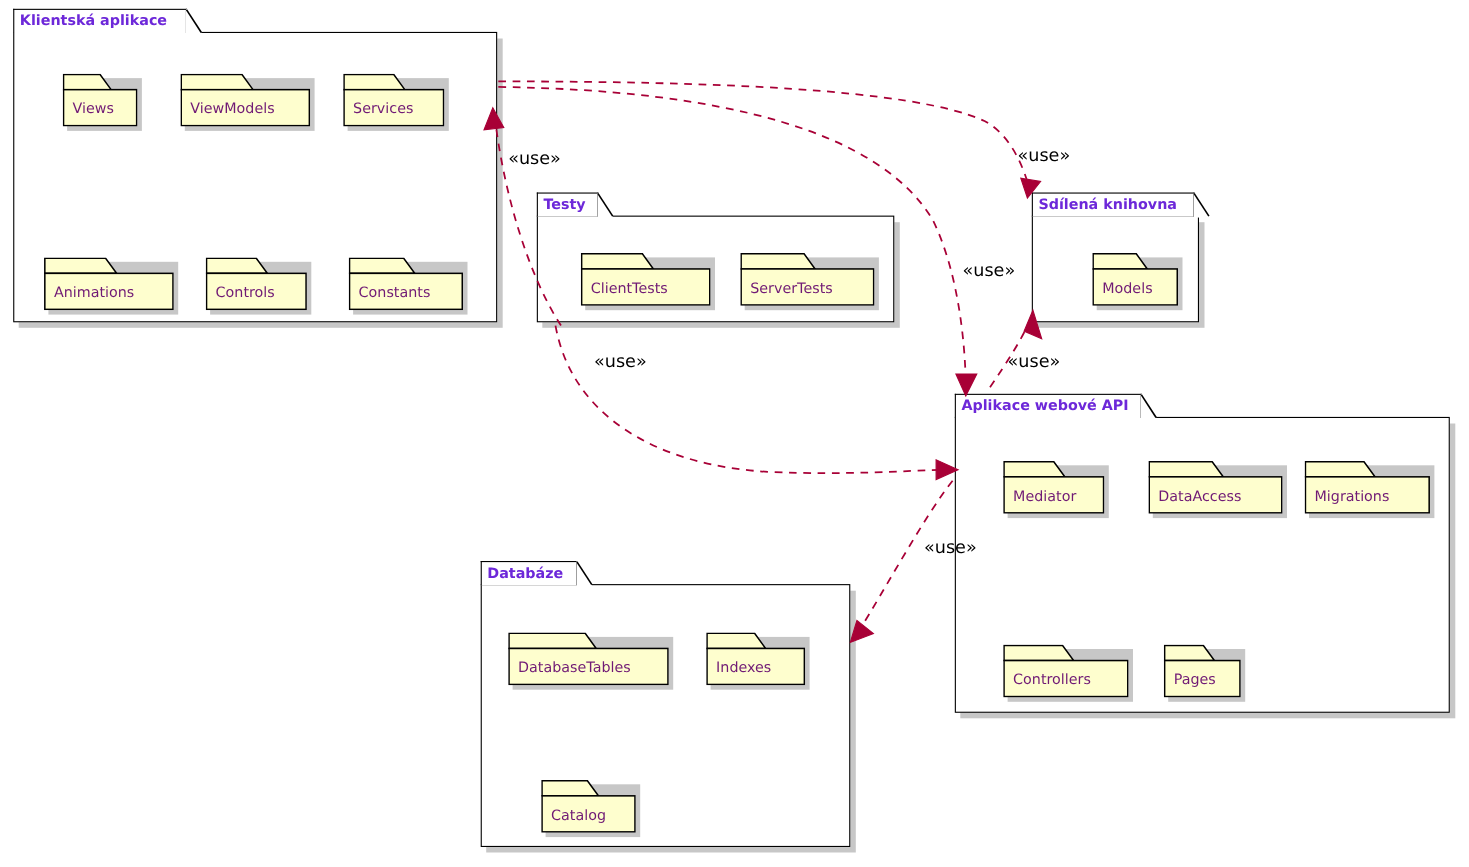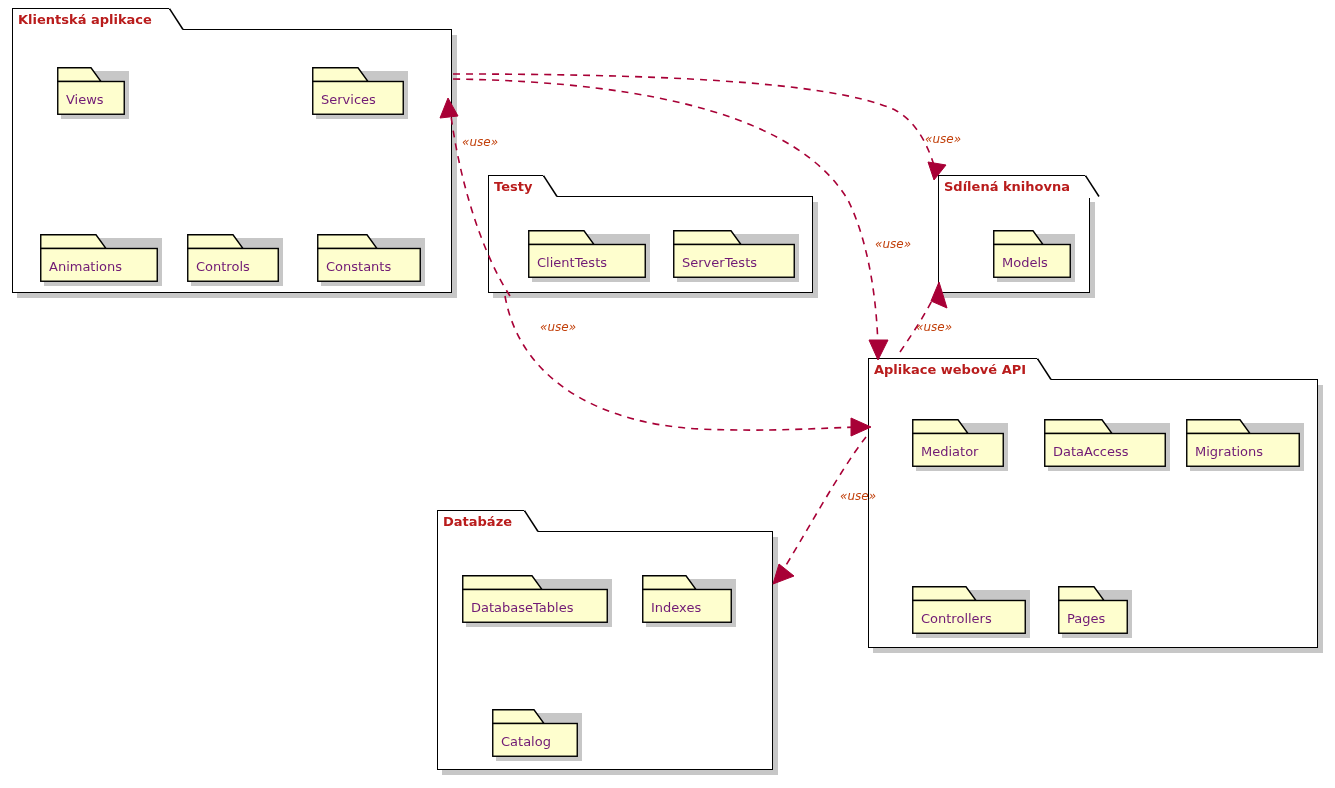--- a/index.html
+++ b/index.html
@@ -32,21 +32,21 @@
     border: 1.5px solid #000000;
     border-bottom: none;
     display: flex;
     align-items: center;
     padding: 0 6px 0 5px;
     z-index: 3;
   }
   .pkg-tab-label {
     font-size: 13px;
     font-weight: bold;
-    color: #b91c1c;
+    color: #6d28d9;
     white-space: nowrap;
     line-height: 1;
   }
   
   .pkg-tab-cut {
     position: absolute;
     top: 0;
     height: 22px;
     width: 14px;
     z-index: 3;
@@ -113,25 +113,24 @@
     stroke-dasharray: 7,6;
   }
   .link-head {
     fill: #A80036;
     stroke: #A80036;
     stroke-width: 1;
   }
   .use-label {
     position: absolute;
     z-index: 7;
-    font-size: 12px;
-    color: #c2410c;
+    font-size: 16px;
+    color: #000000;
     white-space: nowrap;
     line-height: 1;
-    font-style: italic;
   }
 </style>
 </head>
 <body>
 
 <div id="canvas">
 
   <div id="packages-layer">
       <div class="pkg" style="left: 12px; top: 8px; width: 440px; height: 285px;">
         <div class="pkg-shadow" style="left: 5px; top: 27px; width: 440px; height: 263px;"></div>
@@ -143,20 +142,28 @@
             <path d="M 0.5 0.75 L 14 21.5" fill="none" stroke="#000000" stroke-width="1.5"></path>
           </svg></div>
         <div class="pkg-body" style="top: 21px; width: 440px; height: 264px;"></div>
         <div class="folder" style="left: 45px; top: 59px; width: 68px; height: 48px;">
           <div class="folder-shadow"></div>
           <svg width="68" height="48" viewBox="0 0 68 48">
             <path d="M 0.75 0.75 L 34 0.75 L 44 14.5 L 0.75 14.5 Z" fill="#FEFECE" stroke="#000000" stroke-width="1.4"></path>
             <rect x="0.75" y="14.5" width="66.5" height="32.75" fill="#FEFECE" stroke="#000000" stroke-width="1.4"></rect>
           </svg>
           <span class="folder-label" style="left: 9px; top: 26px;">Views</span>
+        </div>
+        <div class="folder" style="left: 152px; top: 59px; width: 118px; height: 48px;">
+          <div class="folder-shadow"></div>
+          <svg width="118" height="48" viewBox="0 0 118 48">
+            <path d="M 0.75 0.75 L 56 0.75 L 66 14.5 L 0.75 14.5 Z" fill="#FEFECE" stroke="#000000" stroke-width="1.4"></path>
+            <rect x="0.75" y="14.5" width="116.5" height="32.75" fill="#FEFECE" stroke="#000000" stroke-width="1.4"></rect>
+          </svg>
+          <span class="folder-label" style="left: 9px; top: 26px;">ViewModels</span>
         </div>
         <div class="folder" style="left: 300px; top: 59px; width: 92px; height: 48px;">
           <div class="folder-shadow"></div>
           <svg width="92" height="48" viewBox="0 0 92 48">
             <path d="M 0.75 0.75 L 46 0.75 L 56 14.5 L 0.75 14.5 Z" fill="#FEFECE" stroke="#000000" stroke-width="1.4"></path>
             <rect x="0.75" y="14.5" width="90.5" height="32.75" fill="#FEFECE" stroke="#000000" stroke-width="1.4"></rect>
           </svg>
           <span class="folder-label" style="left: 9px; top: 26px;">Services</span>
         </div>
         <div class="folder" style="left: 28px; top: 226px; width: 118px; height: 48px; text-align: center;">

